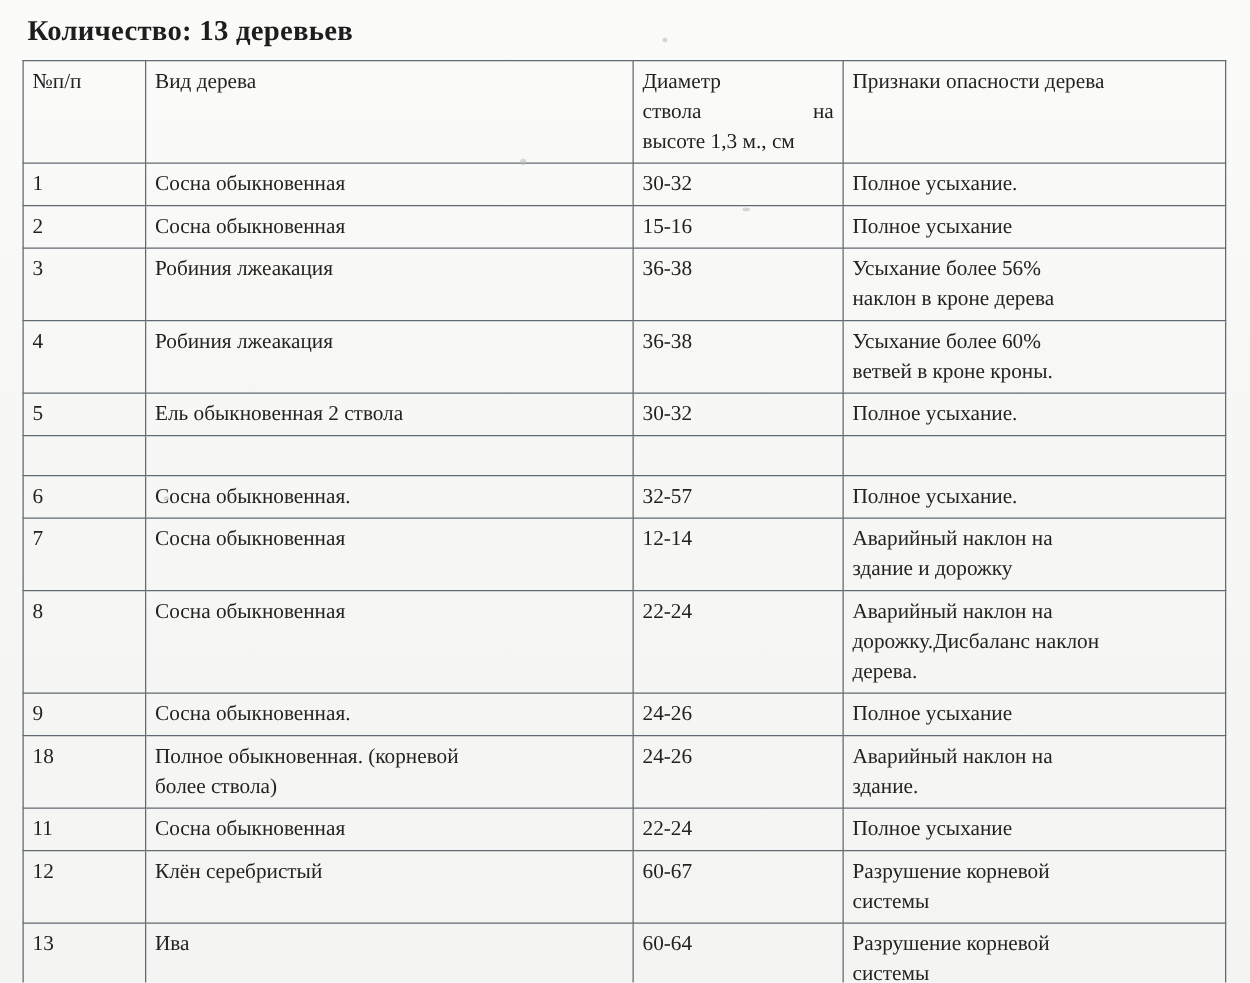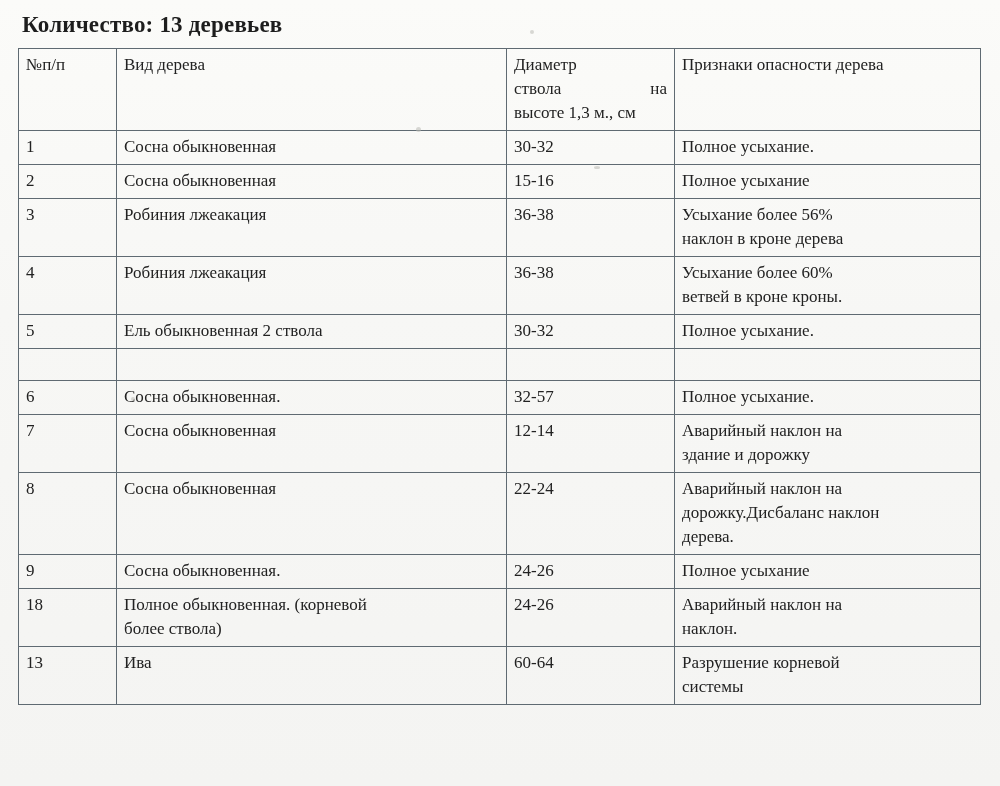--- a/index.html
+++ b/index.html
@@ -234,25 +234,43 @@
             </span>
             <span class="line">более ствола)</span>
           </td>
           <td>24-26</td>
           <td class="cell-justify-full">
             <span class="line spread">
               <span>Аварийный</span>
               <span>наклон</span>
               <span>на</span>
             </span>
-            <span class="line">наклон.</span>
-          </td>
-        </tr>
-
-
+            <span class="line">здание.</span>
+          </td>
+        </tr>
+
+        <tr>
+          <td class="num">11</td>
+          <td>Сосна обыкновенная</td>
+          <td>22-24</td>
+          <td>Полное усыхание</td>
+        </tr>
+
+        <tr>
+          <td class="num">12</td>
+          <td>Клён серебристый</td>
+          <td>60-67</td>
+          <td class="cell-justify-full">
+            <span class="line spread">
+              <span>Разрушение</span>
+              <span>корневой</span>
+            </span>
+            <span class="line">системы</span>
+          </td>
+        </tr>
 
         <tr>
           <td class="num">13</td>
           <td>Ива</td>
           <td>60-64</td>
           <td class="cell-justify-full">
             <span class="line spread">
               <span>Разрушение</span>
               <span>корневой</span>
             </span>

